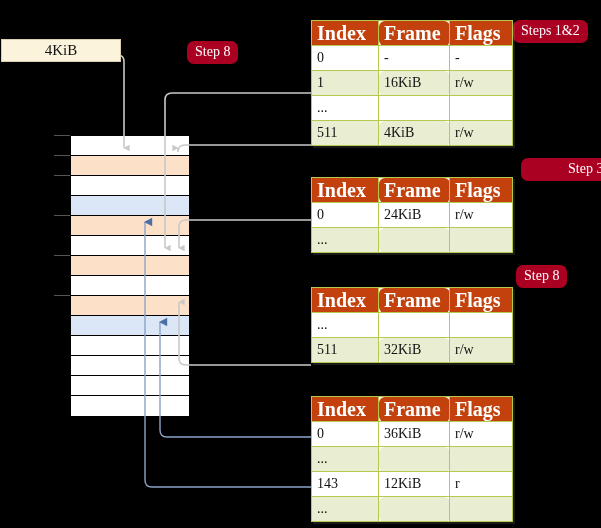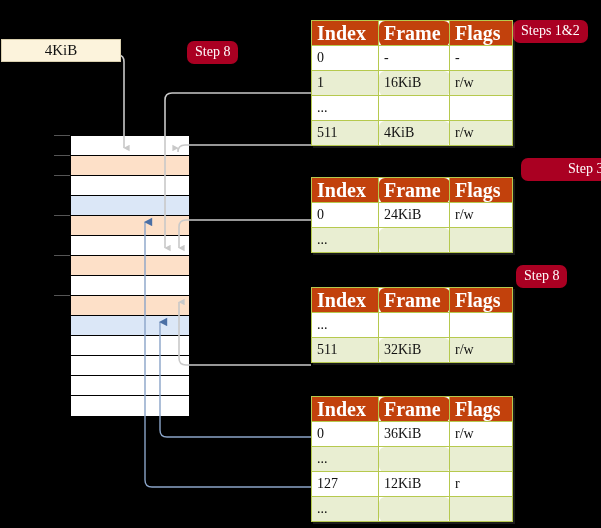--- a/index.html
+++ b/index.html
@@ -210,21 +210,21 @@
           <td class="c-index">0</td>
           <td class="c-frame">36KiB</td>
           <td class="c-flags">r/w</td>
         </tr>
         <tr class="alt">
           <td class="c-index">...</td>
           <td class="c-frame"></td>
           <td class="c-flags"></td>
         </tr>
         <tr>
-          <td class="c-index">127</td>
+          <td class="c-index">143</td>
           <td class="c-frame">12KiB</td>
           <td class="c-flags">r</td>
         </tr>
         <tr class="alt">
           <td class="c-index">...</td>
           <td class="c-frame"></td>
           <td class="c-flags"></td>
         </tr>
       </tbody>
     </table>

